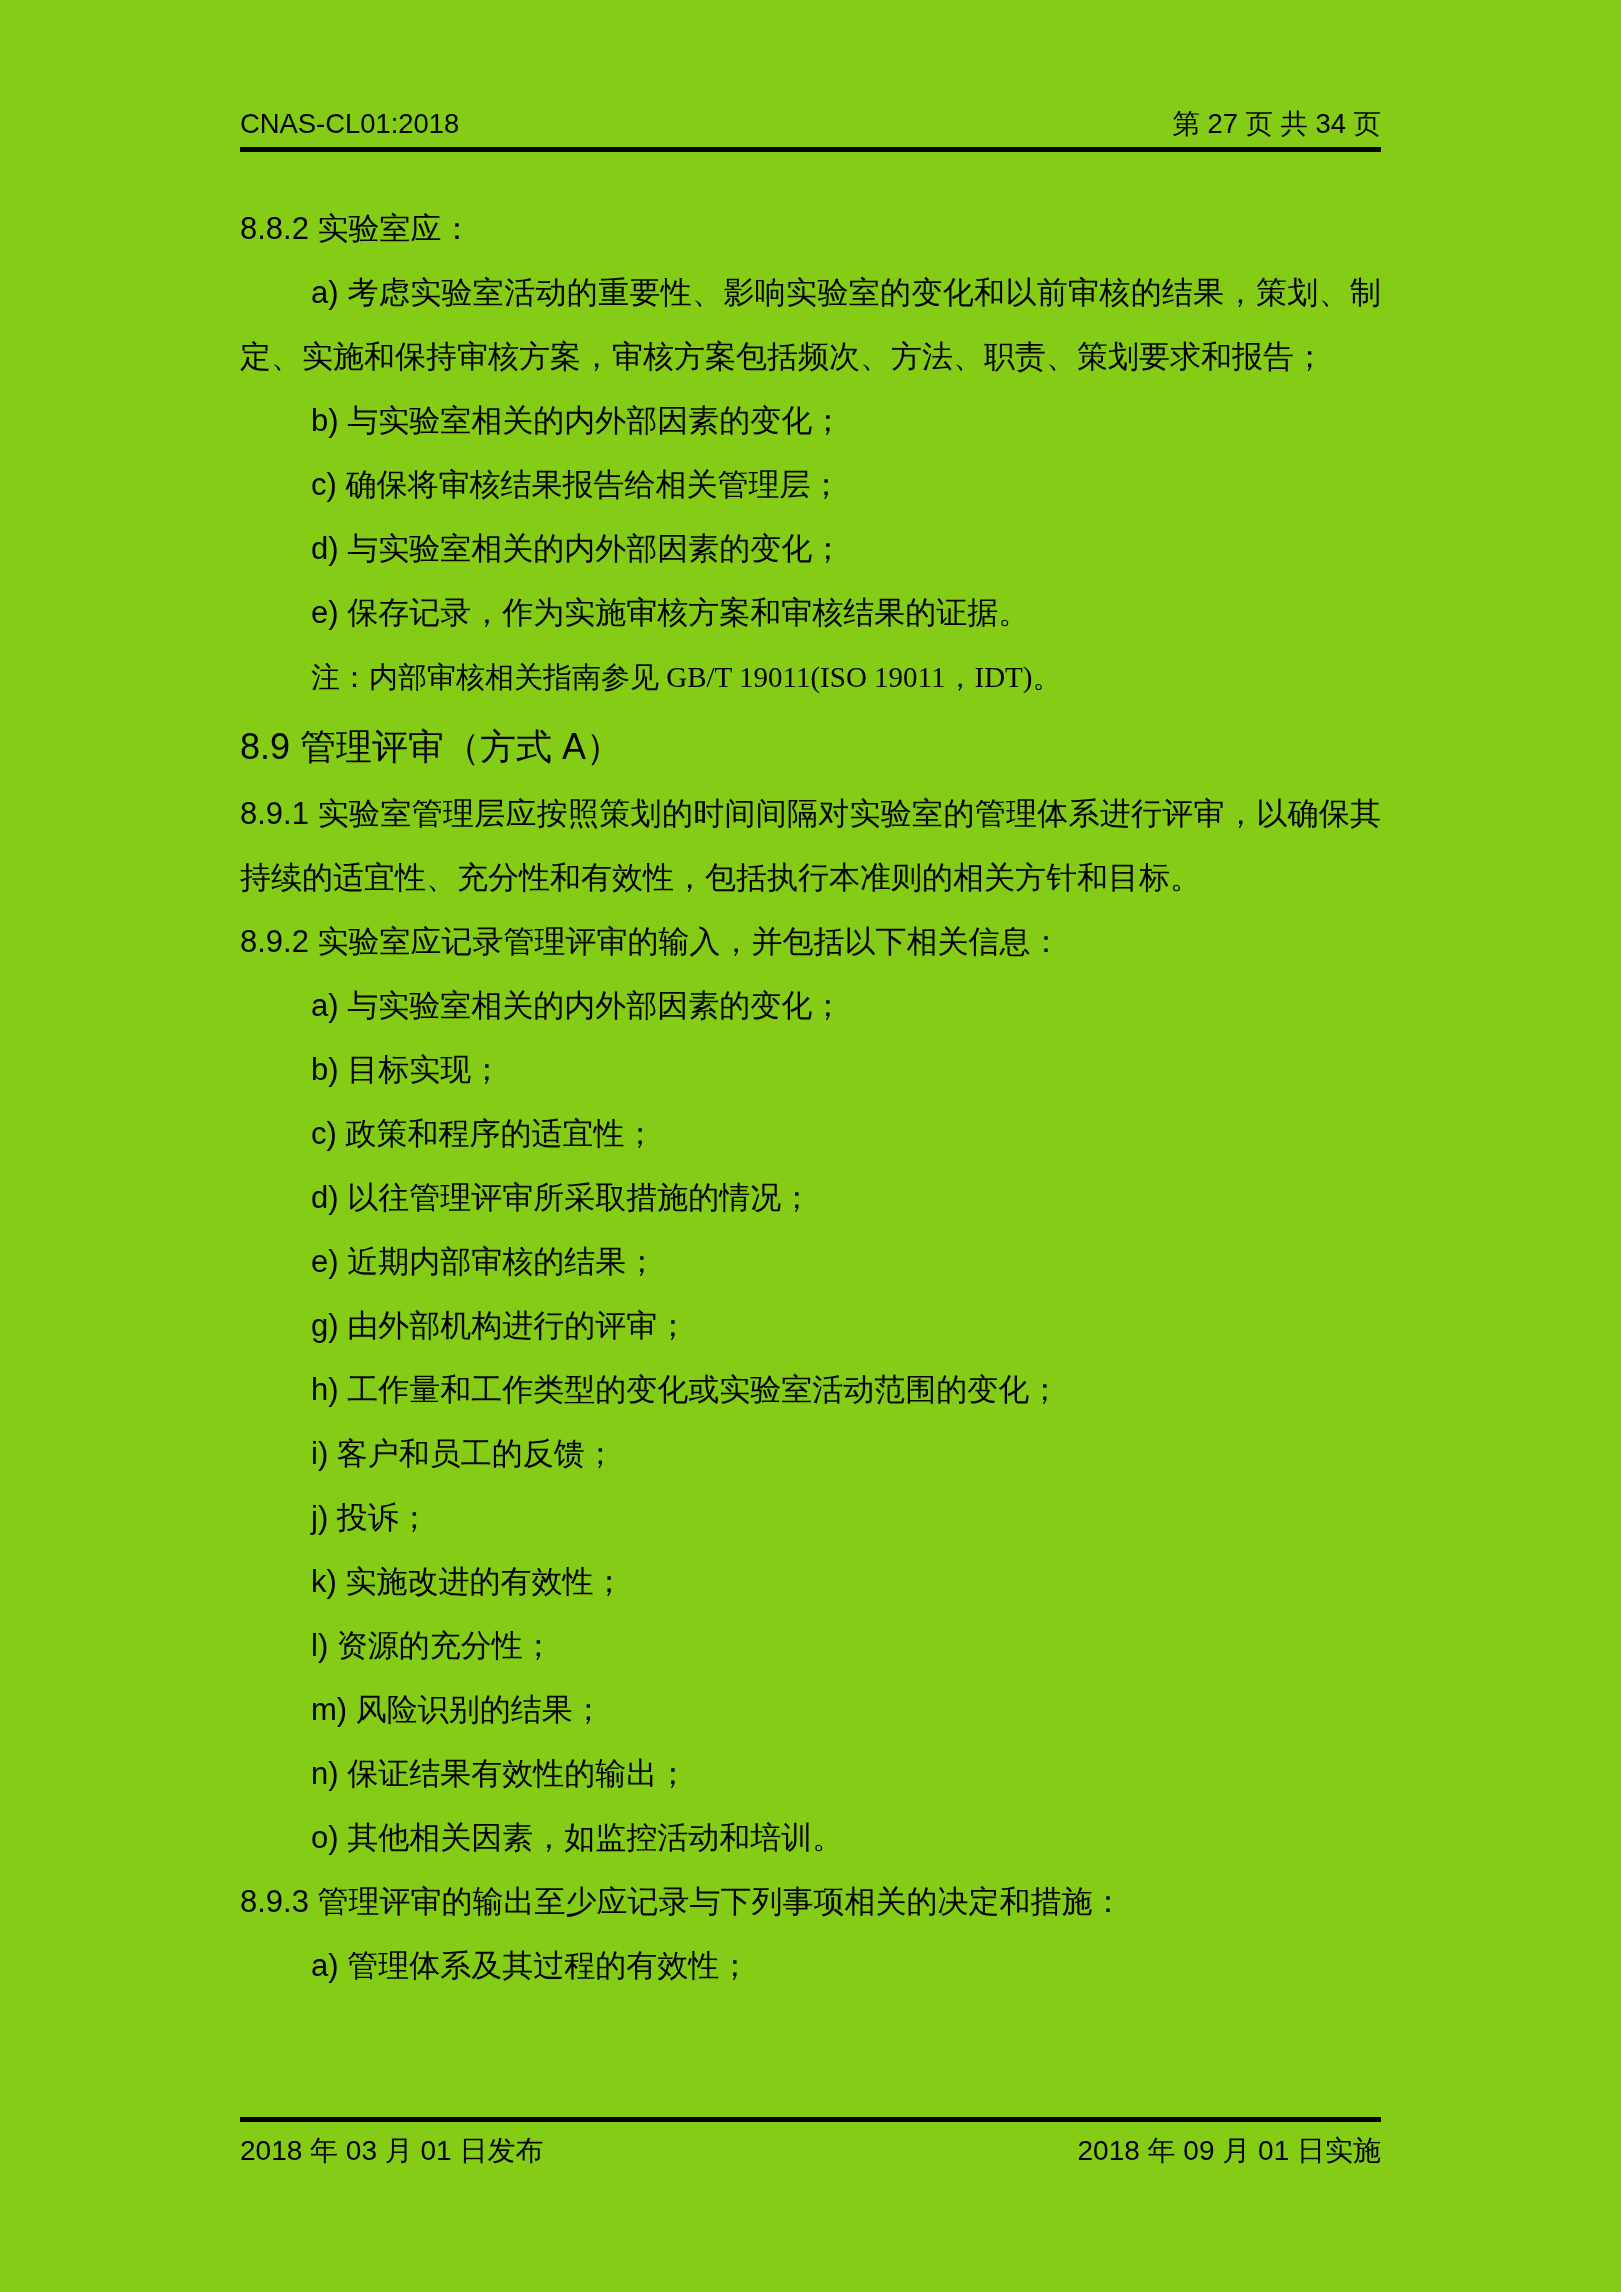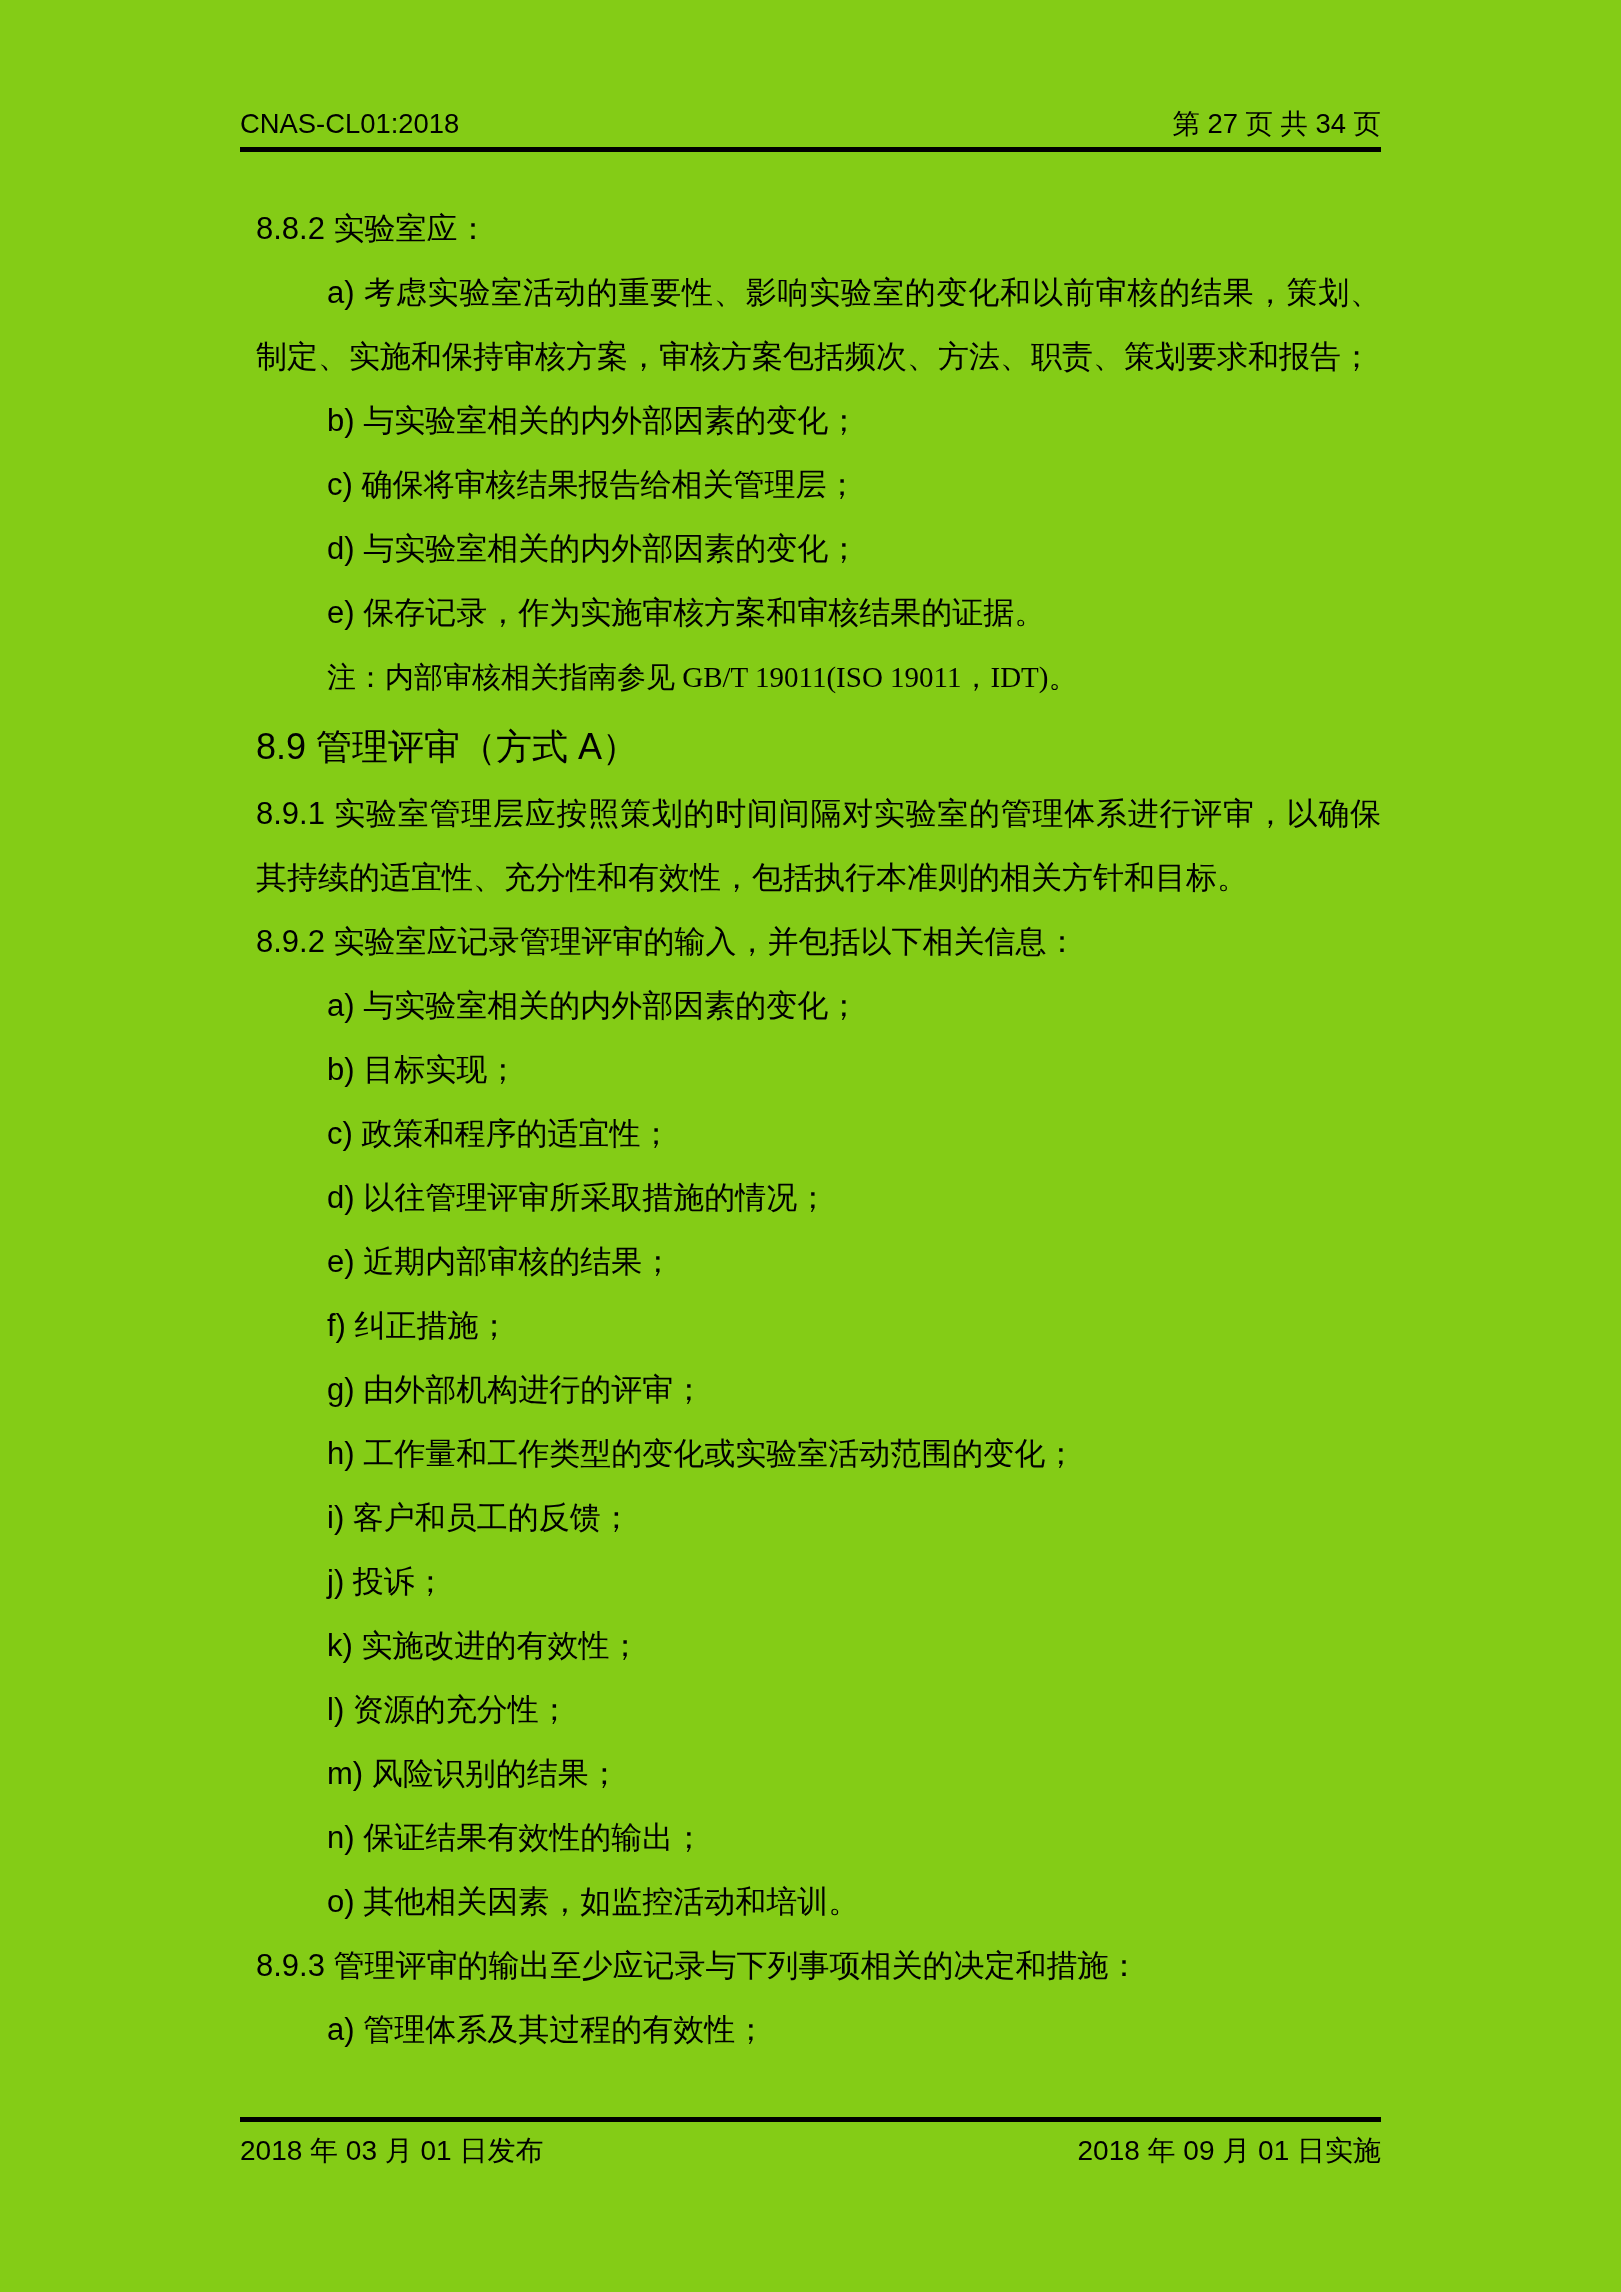--- a/index.html
+++ b/index.html
@@ -30,21 +30,20 @@
     height: 4.9px;
     background: #000000;
   }
   .header-rule { top: 147px; }
   .footer-rule { top: 2117px; }
   .content {
     position: absolute;
     left: 240px;
     right: 240px;
     top: 197px;
-    margin-left: 16px;
   }
   .content p { margin: 0; }
   .clause, .item {
     font-size: 31px;
     line-height: 64px;
     text-align: justify;
   }
   .item { text-indent: 71px; }
   .note {
     font-size: 29px;
@@ -90,21 +89,20 @@
     <p class="item">e) 保存记录，作为实施审核方案和审核结果的证据。</p>
     <p class="note">注：内部审核相关指南参见 GB/T 19011(ISO 19011，IDT)。</p>
     <p class="clause heading">8.9 管理评审（方式 A）</p>
     <p class="clause">8.9.1 实验室管理层应按照策划的时间间隔对实验室的管理体系进行评审，以确保其持续的适宜性、充分性和有效性，包括执行本准则的相关方针和目标。</p>
     <p class="clause">8.9.2 实验室应记录管理评审的输入，并包括以下相关信息：</p>
     <p class="item">a) 与实验室相关的内外部因素的变化；</p>
     <p class="item">b) 目标实现；</p>
     <p class="item">c) 政策和程序的适宜性；</p>
     <p class="item">d) 以往管理评审所采取措施的情况；</p>
     <p class="item">e) 近期内部审核的结果；</p>
-    <p class="item">f) 纠正措施；</p>
     <p class="item">g) 由外部机构进行的评审；</p>
     <p class="item">h) 工作量和工作类型的变化或实验室活动范围的变化；</p>
     <p class="item">i) 客户和员工的反馈；</p>
     <p class="item">j) 投诉；</p>
     <p class="item">k) 实施改进的有效性；</p>
     <p class="item">l) 资源的充分性；</p>
     <p class="item">m) 风险识别的结果；</p>
     <p class="item">n) 保证结果有效性的输出；</p>
     <p class="item">o) 其他相关因素，如监控活动和培训。</p>
     <p class="clause">8.9.3 管理评审的输出至少应记录与下列事项相关的决定和措施：</p>

